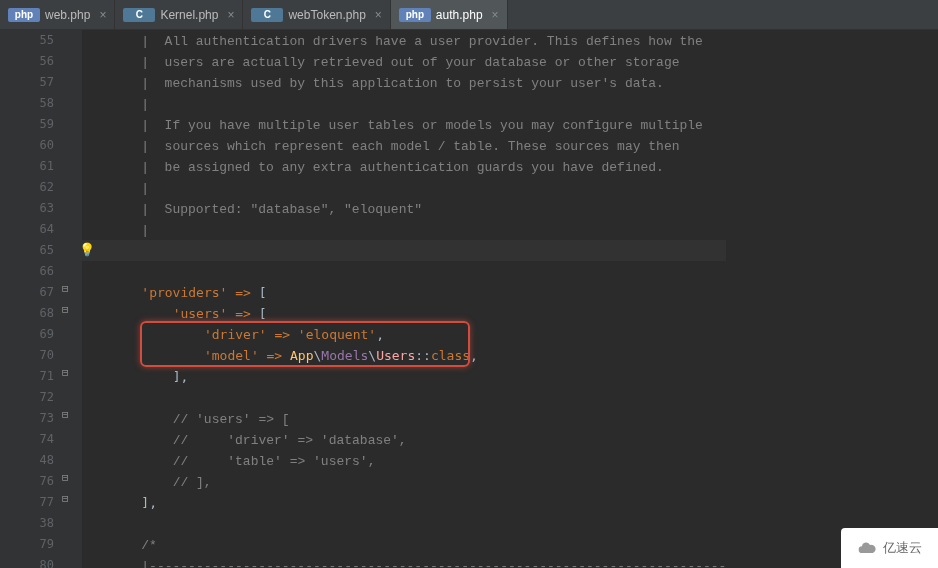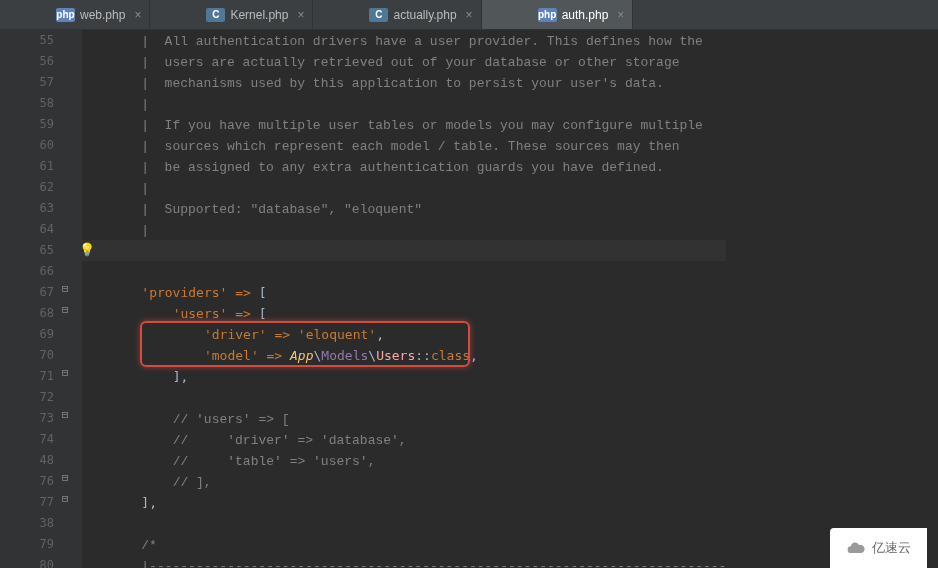--- a/index.html
+++ b/index.html
@@ -25,21 +25,21 @@
     align-items: center;
     padding: 0 8px;
     color: #bbbbbb;
     font-size: 12px;
     gap: 5px;
     border-right: 1px solid #323232;
     cursor: pointer;
     font-family: -apple-system, "Segoe UI", sans-serif;
   }
   .tab.active { background: #515658; color:#fff; }
-  .tab .file-icon { width: 19px; height: 14px; display:inline-flex; align-items:center; justify-content:center; font-size:10px; border-radius:2px;margin-left:48px; }
+  .tab .file-icon { width: 32px; height: 14px; display:inline-flex; align-items:center; justify-content:center; font-size:10px; border-radius:2px; }
   .icon-php { background:#6182b8; color:#fff; font-weight:bold; font-size:8px; }
   .icon-c   { background:#4e7896; color:#fff; border-radius:50%; font-weight:bold; }
   .tab .close { color:#8a8a8a; font-size:12px; margin-left:4px; }
   .browser-icons {
     position:absolute; top:52px; right:24px;
     background:#3c3f41; border:1px solid #555; border-radius:4px;
     padding:4px 6px; display:flex; gap:6px;
   }
   .browser-icons span { width:18px; height:18px; border-radius:50%; display:inline-block; }
   .bi-chrome { background: conic-gradient(#db4437 0 120deg,#0f9d58 120deg 240deg,#ffcd40 240deg 360deg); position:relative;}
@@ -68,33 +68,33 @@
   .fold-col { position:absolute; right:6px; top:0; width:14px;}
   .fold-mark { position:absolute; font-size:11px; color:#888; }
   .bulb { position:absolute; right:-14px; color:#ffd54f; font-size:13px; z-index:5;}
   .code { padding-left: 28px; line-height:21px; white-space:pre; position:relative; }
   .code .row { height:21px; }
   .hl-line { position:absolute; left:0; right:0; height:21px; background:#323232; z-index:0;}
   .c-comment { color:#808080;font-family:Liberation Mono, monospace; }
   .c-str     { color:#cc7832; }
   .c-op      { color:#cc7832; }
   .c-brk     { color:#a9b7c6; }
-  .c-ns1     { color:#ffc66d;font-style:italic; }
+  .c-ns1     { color:#ffc66d; }
   .c-ns2     { color:#9876aa; }
   .c-ns3     { color:#fca5a5; }
   .c-class   { color:#cc7832; }
   .red-box {
     position:absolute;
     border:2px solid #d34c3e;
     border-radius:6px;
     box-shadow: 0 0 6px rgba(211,76,62,0.6);
     pointer-events:none;
   }
   .watermark {
-    position:absolute; right:11px; bottom:0;
+    position:absolute; right:0; bottom:0;
     background:#fff; color:#666;
     font-family:-apple-system,sans-serif; font-size:13px;
     padding:10px 16px; display:flex; align-items:center; gap:6px;
     border-top-left-radius:4px;
   }
   .watermark svg { width:20px; height:20px; }
 </style>
 </head>
 <body>
 
@@ -104,21 +104,21 @@
       <span>web.php</span>
       <span class="close">×</span>
     </div>
     <div class="tab">
       <span class="file-icon icon-c">C</span>
       <span>Kernel.php</span>
       <span class="close">×</span>
     </div>
     <div class="tab">
       <span class="file-icon icon-c">C</span>
-      <span>actually.php</span>
+      <span>webToken.php</span>
       <span class="close">×</span>
     </div>
     <div class="tab active">
       <span class="file-icon icon-php">php</span>
       <span>auth.php</span>
       <span class="close">×</span>
     </div>
   </div>
 
 <div class="browser-icons">

